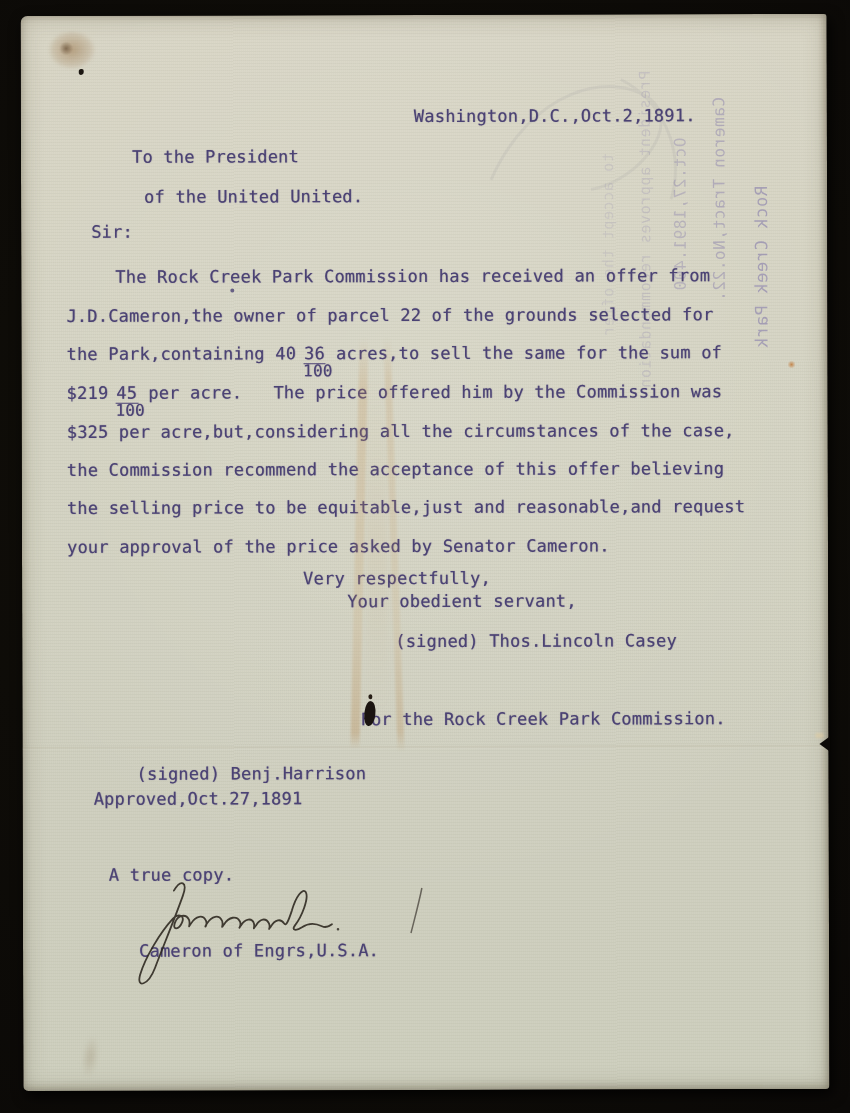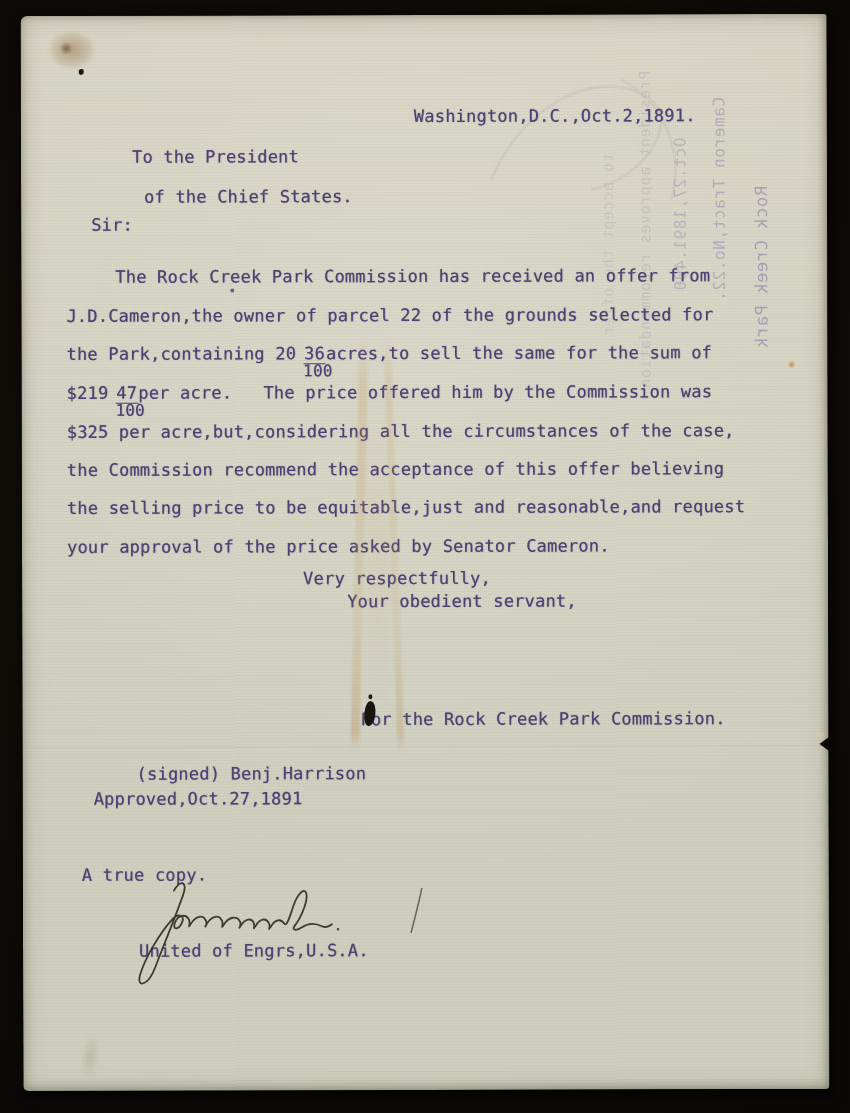--- a/index.html
+++ b/index.html
@@ -13,21 +13,21 @@
     border-radius:7px 3px 4px 5px;
     box-shadow: inset 0 0 22px rgba(80,70,45,.28), inset -2px 0 6px rgba(70,60,40,.25),
                 inset 0 -3px 8px rgba(70,60,40,.2), 3px 5px 14px rgba(0,0,0,.85);
     transform:rotate(-0.15deg);}
   .texture{position:absolute;inset:0;border-radius:inherit;pointer-events:none;
     background:
       repeating-linear-gradient(180deg, rgba(95,100,78,.045) 0 1px, rgba(0,0,0,0) 1px 3px),
       repeating-linear-gradient(90deg, rgba(95,100,78,.02) 0 1px, rgba(0,0,0,0) 1px 2px);}
   .tw{position:absolute;white-space:pre;font-size:17px;letter-spacing:.2px;
     color:#4b4274;text-shadow:.5px 0 .7px rgba(75,66,116,.45), 0 0 1px rgba(75,66,116,.25);}
-  .frac{display:inline-block;position:relative;margin:0 0 0 7px;vertical-align:baseline;}
+  .frac{display:inline-block;position:relative;margin:0 10px 0 7px;vertical-align:baseline;}
   .frac .num{border-bottom:1.6px solid #4b4274;padding:0 1px;}
   .frac .den{position:absolute;left:0;top:18px;font-size:16px;}
   .bleed-col{position:absolute;width:0;height:0;}
   .bleed-col > div{position:absolute;white-space:nowrap;transform:translate(-50%,-50%) rotate(-90deg) scaleX(-1);
     font-size:16px;letter-spacing:.6px;color:#7b70a8;}
   .stain{position:absolute;pointer-events:none;}
   .fold{position:absolute;left:0;width:100%;height:3px;pointer-events:none;
     background:linear-gradient(180deg, rgba(120,105,70,.16), rgba(255,255,250,.14));}
 </style>
 </head>
@@ -52,41 +52,42 @@
     <div class="bleed-col" style="left:587px;top:230px;">
       <div style="opacity:.15;font-size:15px;">to accept the offer</div>
     </div>
 
     <svg class="stain" style="left:450px;top:45px;opacity:.07;" width="230" height="170">
       <path d="M20,120 C60,30 140,10 180,40 C210,65 170,120 120,130 M150,20 C190,40 215,90 200,140" stroke="#5a5a72" stroke-width="3" fill="none"></path>
     </svg>
 
     <div class="tw" style="left:393px;top:91px;text-align:right;">Washington,D.C.,Oct.2,1891.</div>
     <div class="tw" style="left:71px;top:131px;margin-left:40px;">To the President</div>
-    <div class="tw" style="left:123px;top:171px;">of the Chief States.</div>
-    <div class="tw" style="left:70px;top:199px;">Sir:</div>
+    <div class="tw" style="left:123px;top:171px;">of the United United.</div>
+    <div class="tw" style="left:70px;top:206px;">Sir:</div>
 
     <div class="tw" style="left:94px;top:251px;">The Rock Creek Park Commission has received an offer from</div>
     <div class="tw" style="left:45px;top:290px;">J.D.Cameron,the owner of parcel 22 of the grounds selected for</div>
-    <div class="tw" style="left:45px;top:328px;"><span>the Park,containing 20</span><span class="frac"><span class="num">36</span><span class="den">100</span></span><span>acres,to sell the same for the sum of</span></div>
-    <div class="tw" style="left:45px;top:367px;"><span>$219</span><span class="frac"><span class="num">47</span><span class="den">100</span></span><span>per acre.   The price offered him by the Commission was</span></div>
+    <div class="tw" style="left:45px;top:328px;"><span>the Park,containing 40</span><span class="frac"><span class="num">36</span><span class="den">100</span></span><span>acres,to sell the same for the sum of</span></div>
+    <div class="tw" style="left:45px;top:367px;"><span>$219</span><span class="frac"><span class="num">45</span><span class="den">100</span></span><span>per acre.   The price offered him by the Commission was</span></div>
     <div class="tw" style="left:45px;top:406px;">$325 per acre,but,considering all the circumstances of the case,</div>
     <div class="tw" style="left:45px;top:444px;">the Commission recommend the acceptance of this offer believing</div>
     <div class="tw" style="left:45px;top:482px;">the selling price to be equitable,just and reasonable,and request</div>
     <div class="tw" style="left:45px;top:521px;">your approval of the price asked by Senator Cameron.</div>
 
     <div class="tw" style="left:325px;top:576px;">Your obedient servant,</div>
     <div class="tw" style="left:281px;top:553px;">Very respectfully,</div>
+    <div class="tw" style="left:373px;top:616px;">(signed) Thos.Lincoln Casey</div>
     <div class="tw" style="left:338px;top:694px;">For the Rock Creek Park Commission.</div>
 
     <div class="tw" style="left:71px;top:737px;margin-top:36px;">Approved,Oct.27,1891</div>
     <div class="tw" style="left:114px;top:748px;">(signed) Benj.Harrison</div>
 
-    <div class="tw" style="left:59px;top:849px;">A true copy.</div>
-    <div class="tw" style="left:116px;top:925px;">United of Engrs,U.S.A.</div>
+    <div class="tw" style="left:86px;top:849px;">A true copy.</div>
+    <div class="tw" style="left:116px;top:925px;">Cameron of Engrs,U.S.A.</div>
 
     <svg class="stain" style="left:103px;top:857px;" width="240" height="120">
       <path d="M48,18 C55,6 62,9 57,23 C48,48 37,74 29,95 C22,113 10,116 14,102 C19,85 34,60 47,46
                C53,40 59,43 56,50 C53,57 46,58 49,50 C52,42 60,41 63,47 C65,52 61,57 65,51
                C70,43 77,42 80,48 C82,53 77,57 81,51 C86,43 93,42 96,48 C98,53 94,57 98,52
                C103,44 111,43 114,49 C116,54 111,58 115,53 C119,46 126,45 128,51 C129,56 126,58 130,53
                C134,46 140,45 143,51 C145,56 141,59 145,54 C149,47 155,46 158,51
                C160,54 162,50 166,38 C170,24 177,15 180,20 C183,26 176,44 169,53
                C165,58 170,59 176,55 C183,50 190,51 196,54 C200,56 203,54 206,52" stroke="#2b251e" stroke-width="1.8" fill="none" stroke-linecap="round" opacity=".88"></path>
       <circle cx="212" cy="57" r="1.3" fill="#2b251e" opacity=".8"></circle>

